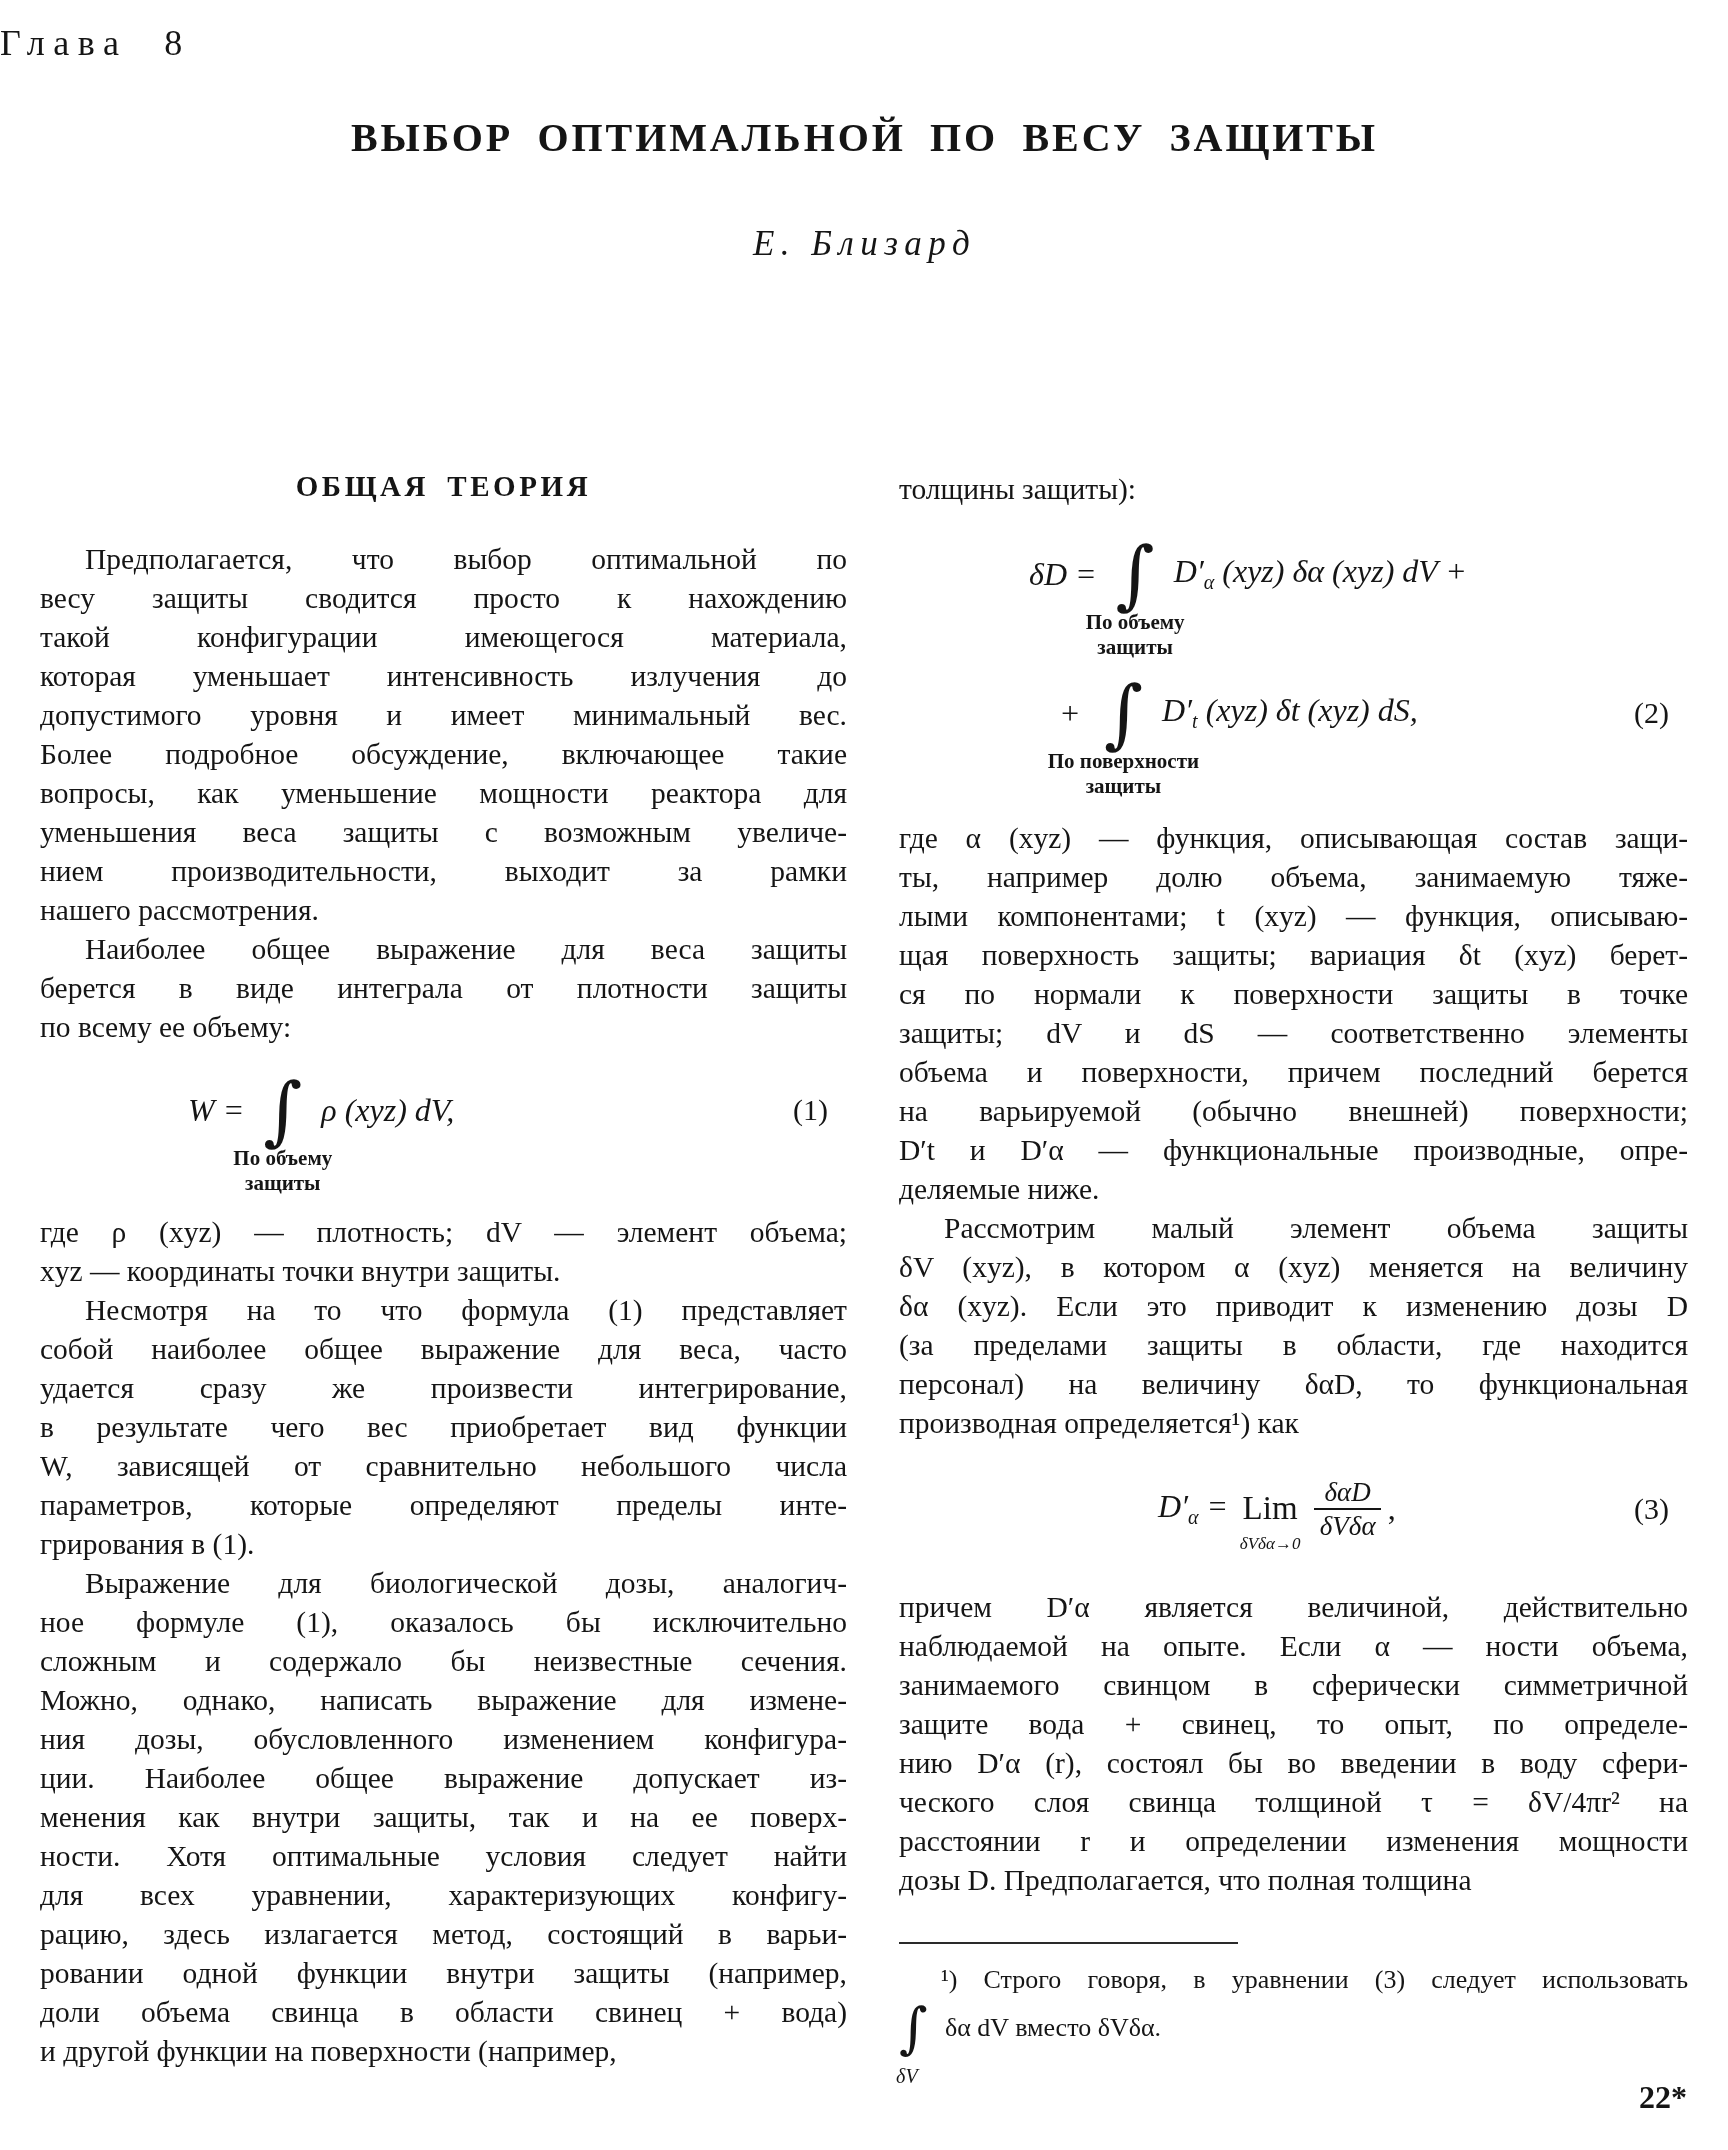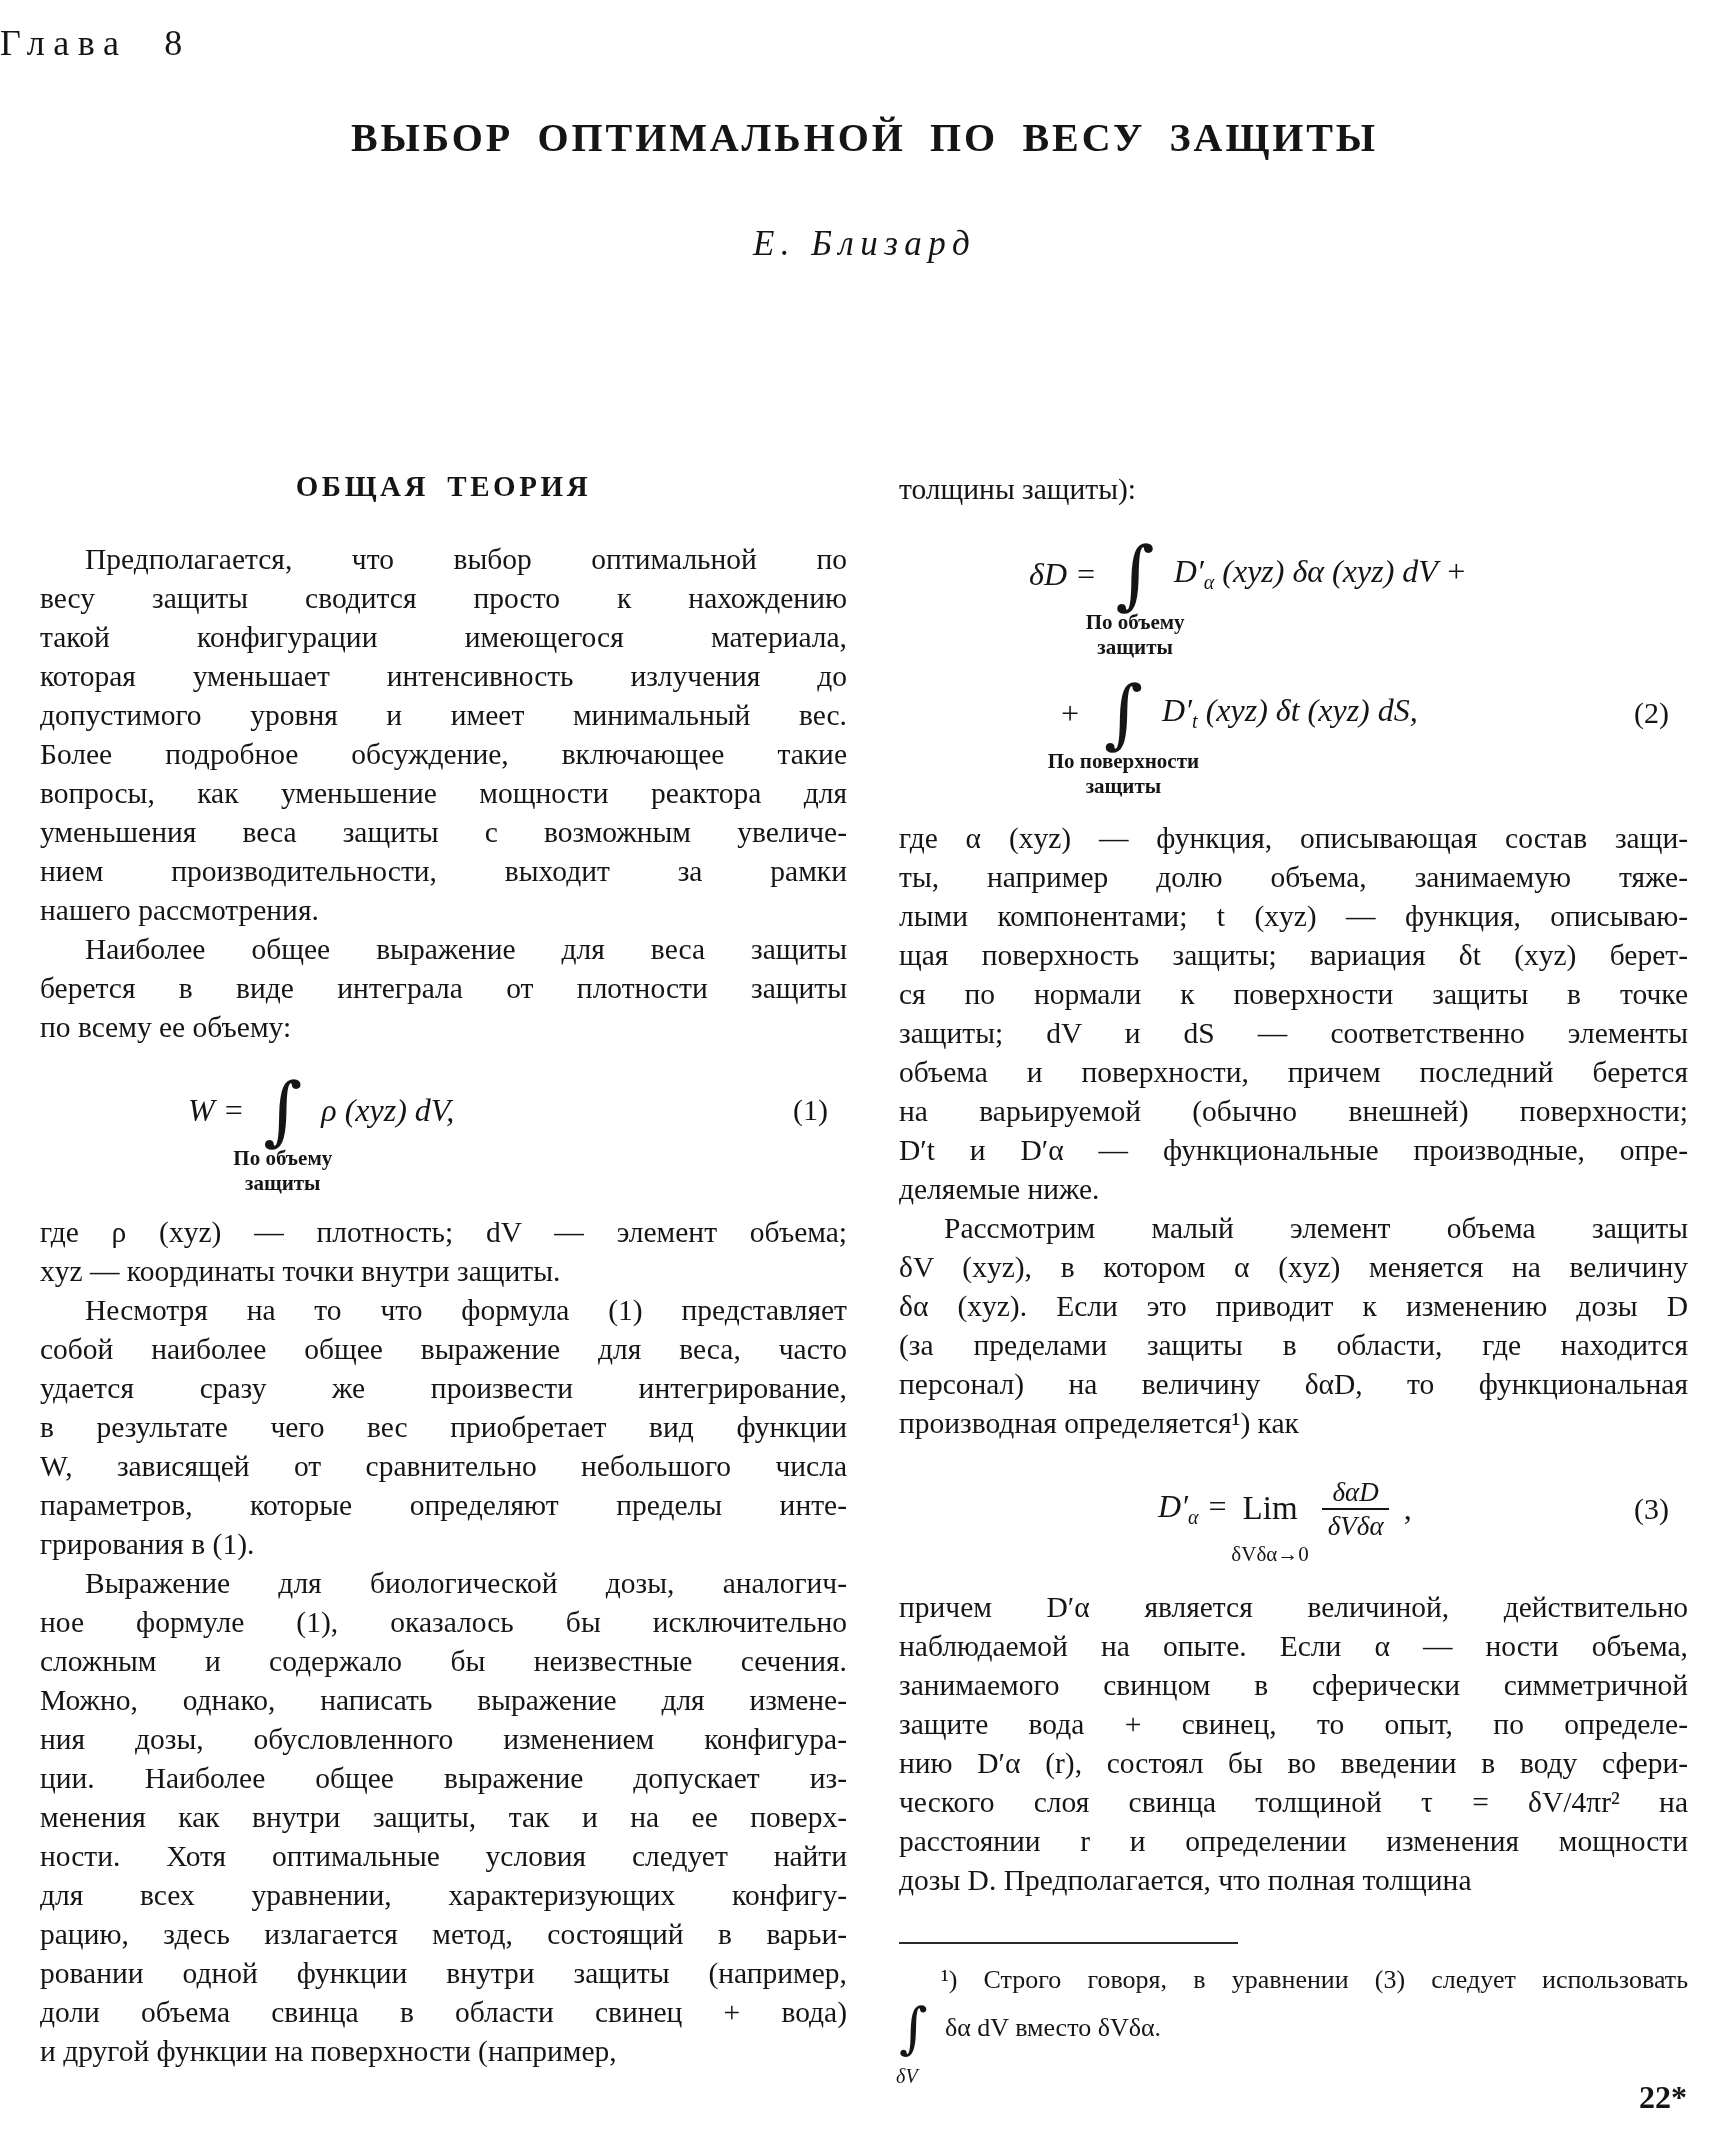--- a/index.html
+++ b/index.html
@@ -106,24 +106,24 @@
   .formula-2 .f-row-2 { padding-left: 160px; margin-top: 72px; position: relative; }
   .f-plus { margin-right: 4.3px; }
   
   .formula-3 { margin: 33px 0 46px 0; }
   .formula-3 .f-row { padding-left: 259px; }
   .limblock { position: relative; margin: 0 14.4px; font-style: normal; }
   .lim-word { font-size: 33px; }
   .lim-sub {
     position: absolute; top: 100%; left: 50%;
     transform: translateX(-50%);
-    font-size: 21px; 
-    margin-top: 15px; white-space: nowrap;
-  }
-  .frac { display: inline-flex; flex-direction: column; align-items: center; margin: 0 10px; }
+    font-size: 17px; font-style: italic;
+    margin-top: 7px; white-space: nowrap;
+  }
+  .frac { display: inline-flex; flex-direction: column; align-items: center; margin: 0 2px; }
   .frac-top, .frac-bottom { font-size: 27px; font-style: italic; line-height: 32px; padding: 0 5.8px; }
   .frac-bar { width: 100%; border-top: 2.2px solid #151515; }
   .f-comma { font-style: normal; margin-left: 4.3px; }
   
   .footnote { margin-top: 42px; font-size: 26px; }
   .fn-rule { width: 339px; height: 2.2px; background: #2a2a2a; margin-bottom: 19px; }
   .fn-line1 { text-indent: 42px; line-height: 33px; text-align: justify; text-align-last: justify; white-space: nowrap; }
   .fn-row { display: flex; align-items: center; margin-top: 7.2px; }
   .fn-intblock { position: relative; margin-right: 17.3px; }
   .fn-int { font-family: "DejaVu Serif", serif; font-size: 55px; line-height: 50px; }

